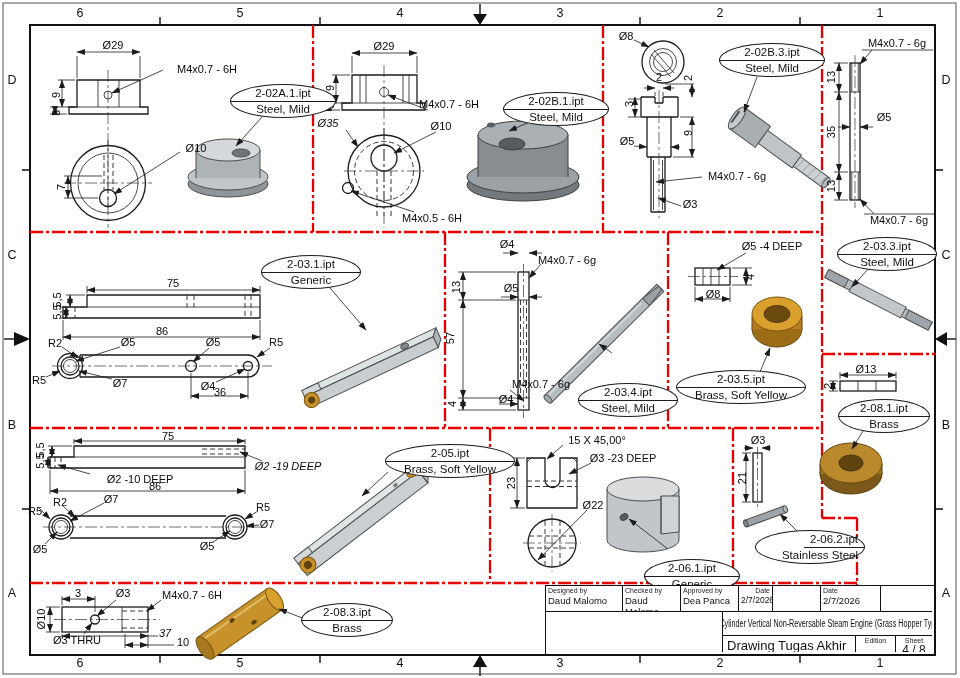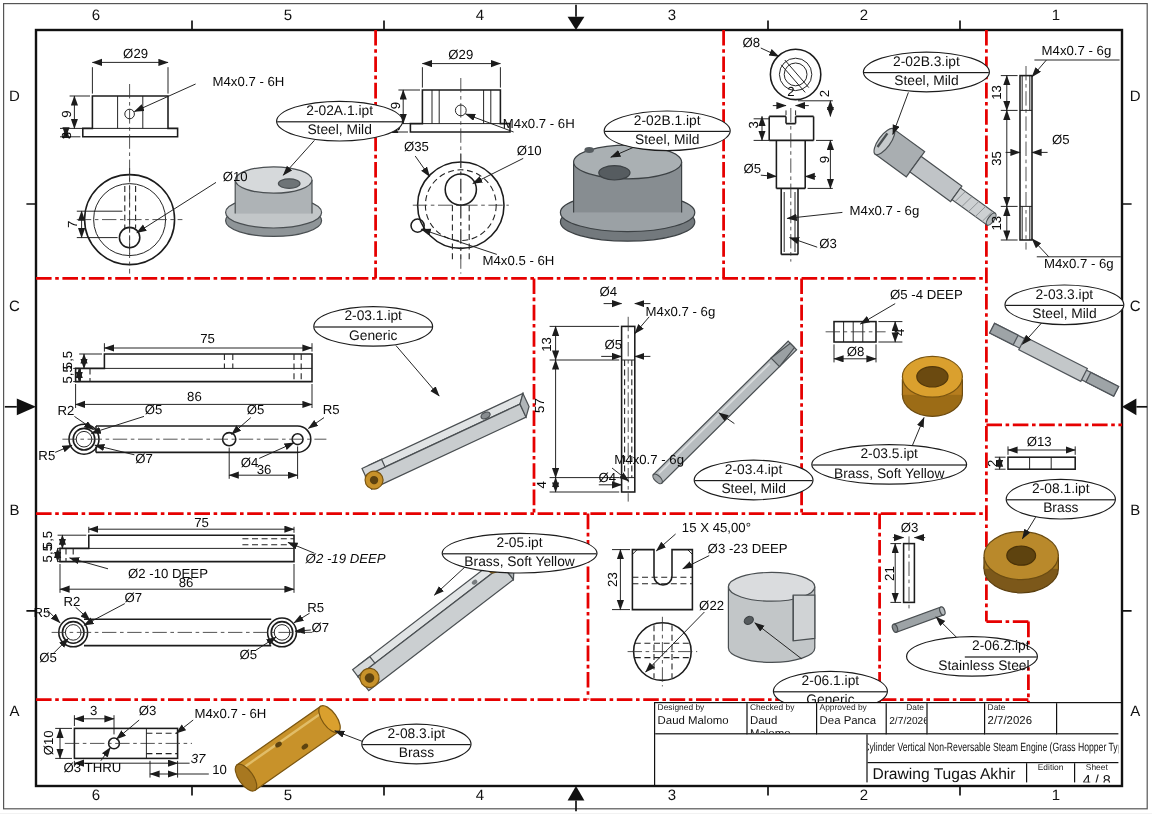--- a/index.html
+++ b/index.html
@@ -419,21 +419,21 @@
       <span class="dim" style="left: 113px; top: 45px; transform: translate(-50%, -50%);">Ø29</span>
       <span class="dim" style="left: 207px; top: 69px; transform: translate(-50%, -50%);">M4x0.7 - 6H</span>
       <span class="dim" style="left: 56px; top: 95px; transform: translate(-50%, -50%) rotate(-90deg);">9</span>
       <span class="dim" style="left: 56px; top: 113px; transform: translate(-50%, -50%) rotate(-90deg);">3</span>
       <span class="dim" style="left: 196px; top: 148px; transform: translate(-50%, -50%);">Ø10</span>
       <span class="dim" style="left: 61px; top: 187px; transform: translate(-50%, -50%) rotate(-90deg);">7</span>
       <span class="dim" style="left: 384px; top: 46px; transform: translate(-50%, -50%);">Ø29</span>
       <span class="dim" style="left: 330px; top: 88px; transform: translate(-50%, -50%) rotate(-90deg);">9</span>
       <span class="dim" style="left: 330px; top: 106px; transform: translate(-50%, -50%) rotate(-90deg);">3</span>
       <span class="dim" style="left: 449px; top: 104px; transform: translate(-50%, -50%);">M4x0.7 - 6H</span>
-      <span class="dim" style="left: 347px; top: 123px; transform: translate(-50%, -50%);">Ø35</span>
+      <span class="dim" style="left: 328px; top: 123px; transform: translate(-50%, -50%); font-style: italic;">Ø35</span>
       <span class="dim" style="left: 441px; top: 126px; transform: translate(-50%, -50%);">Ø10</span>
       <span class="dim" style="left: 432px; top: 218px; transform: translate(-50%, -50%);">M4x0.5 - 6H</span>
       <span class="dim" style="left: 626px; top: 36px; transform: translate(-50%, -50%);">Ø8</span>
       <span class="dim" style="left: 659px; top: 77px; transform: translate(-50%, -50%);">2</span>
       <span class="dim" style="left: 688px; top: 78px; transform: translate(-50%, -50%) rotate(-90deg);">2</span>
       <span class="dim" style="left: 629px; top: 104px; transform: translate(-50%, -50%) rotate(-90deg);">3</span>
       <span class="dim" style="left: 688px; top: 133px; transform: translate(-50%, -50%) rotate(-90deg);">9</span>
       <span class="dim" style="left: 627px; top: 141px; transform: translate(-50%, -50%);">Ø5</span>
       <span class="dim" style="left: 737px; top: 176px; transform: translate(-50%, -50%);">M4x0.7 - 6g</span>
       <span class="dim" style="left: 690px; top: 204px; transform: translate(-50%, -50%);">Ø3</span>
@@ -519,21 +519,21 @@
         <span class="b-mat">Steel, Mild</span>
       </div>
       <div class="balloon" style="left: 676px; top: 370px; width: 130px; height: 34px;">
         <span class="b-file">2-03.5.ipt</span>
         <span class="b-mat">Brass, Soft Yellow</span>
       </div>
       <div class="balloon" style="left: 838px; top: 399px; width: 92px; height: 34px;">
         <span class="b-file">2-08.1.ipt</span>
         <span class="b-mat">Brass</span>
       </div>
-      <div class="balloon" style="left: 368px; top: 444px; width: 130px; height: 34px;">
+      <div class="balloon" style="left: 385px; top: 444px; width: 130px; height: 34px;">
         <span class="b-file">2-05.ipt</span>
         <span class="b-mat">Brass, Soft Yellow</span>
       </div>
       <div class="balloon" style="left: 644px; top: 559px; width: 96px; height: 34px;">
         <span class="b-file">2-06.1.ipt</span>
         <span class="b-mat">Generic</span>
       </div>
       <div class="balloon" style="left: 755px; top: 530px; width: 110px; height: 34px; align-items: flex-end;">
         <span class="b-file">2-06.2.ipt</span>
         <span class="b-mat">Stainless Steel</span>

